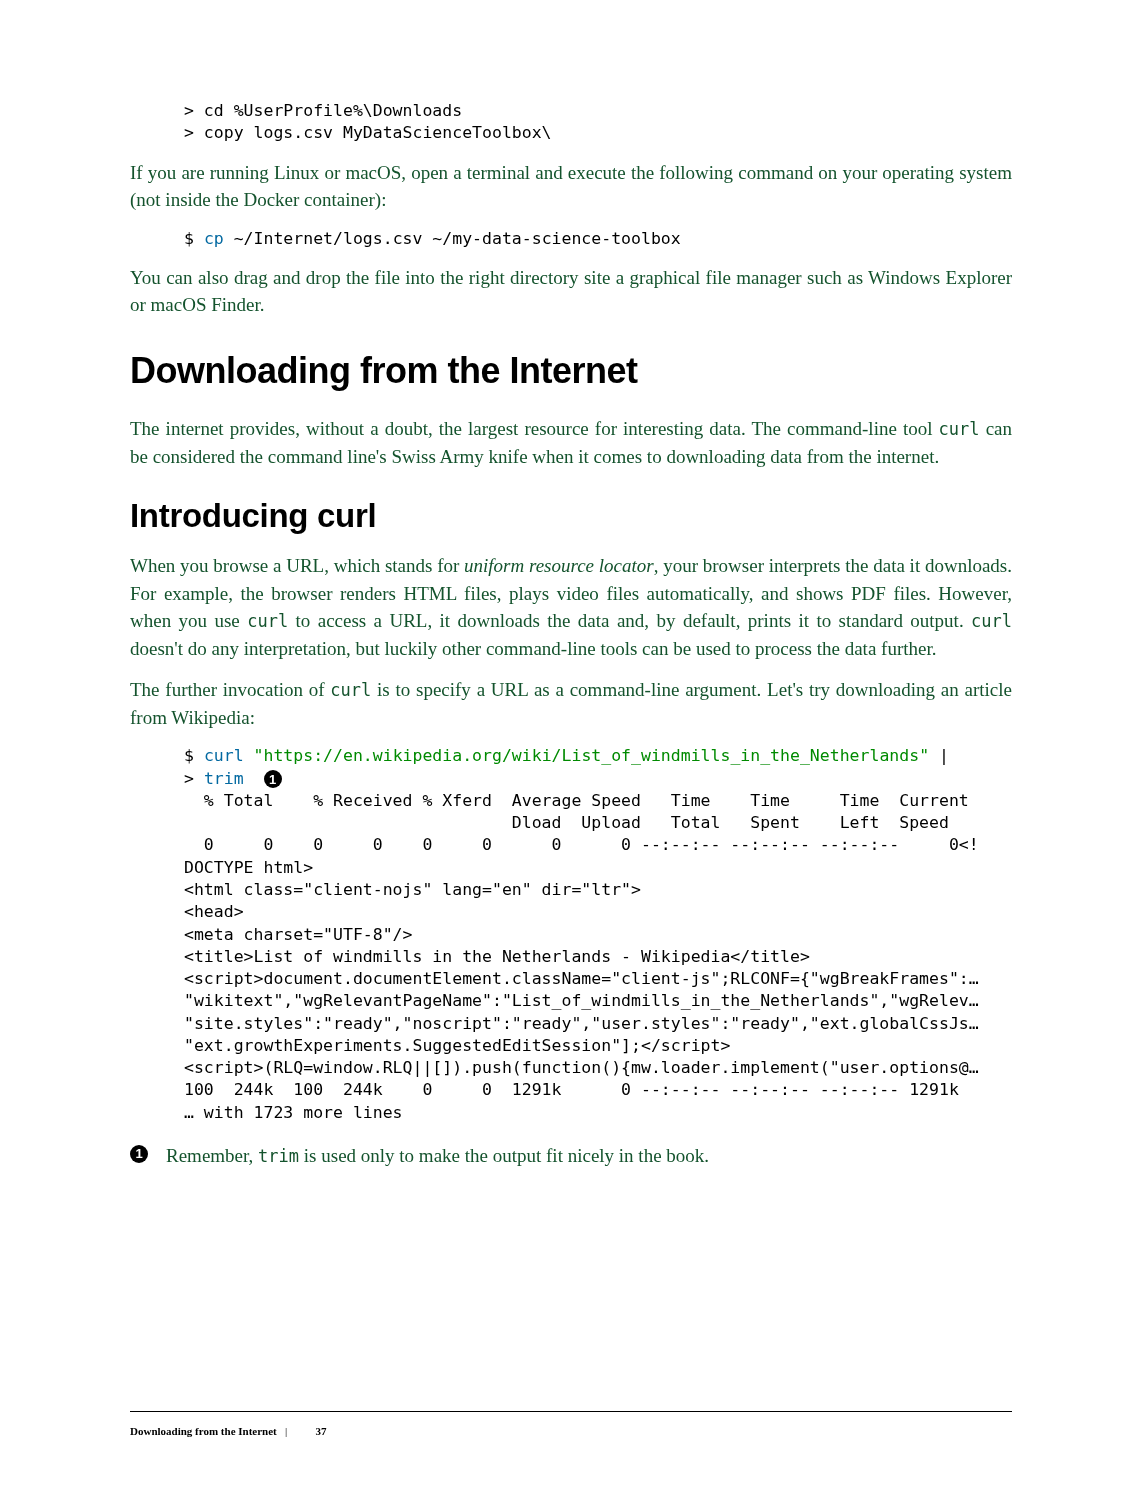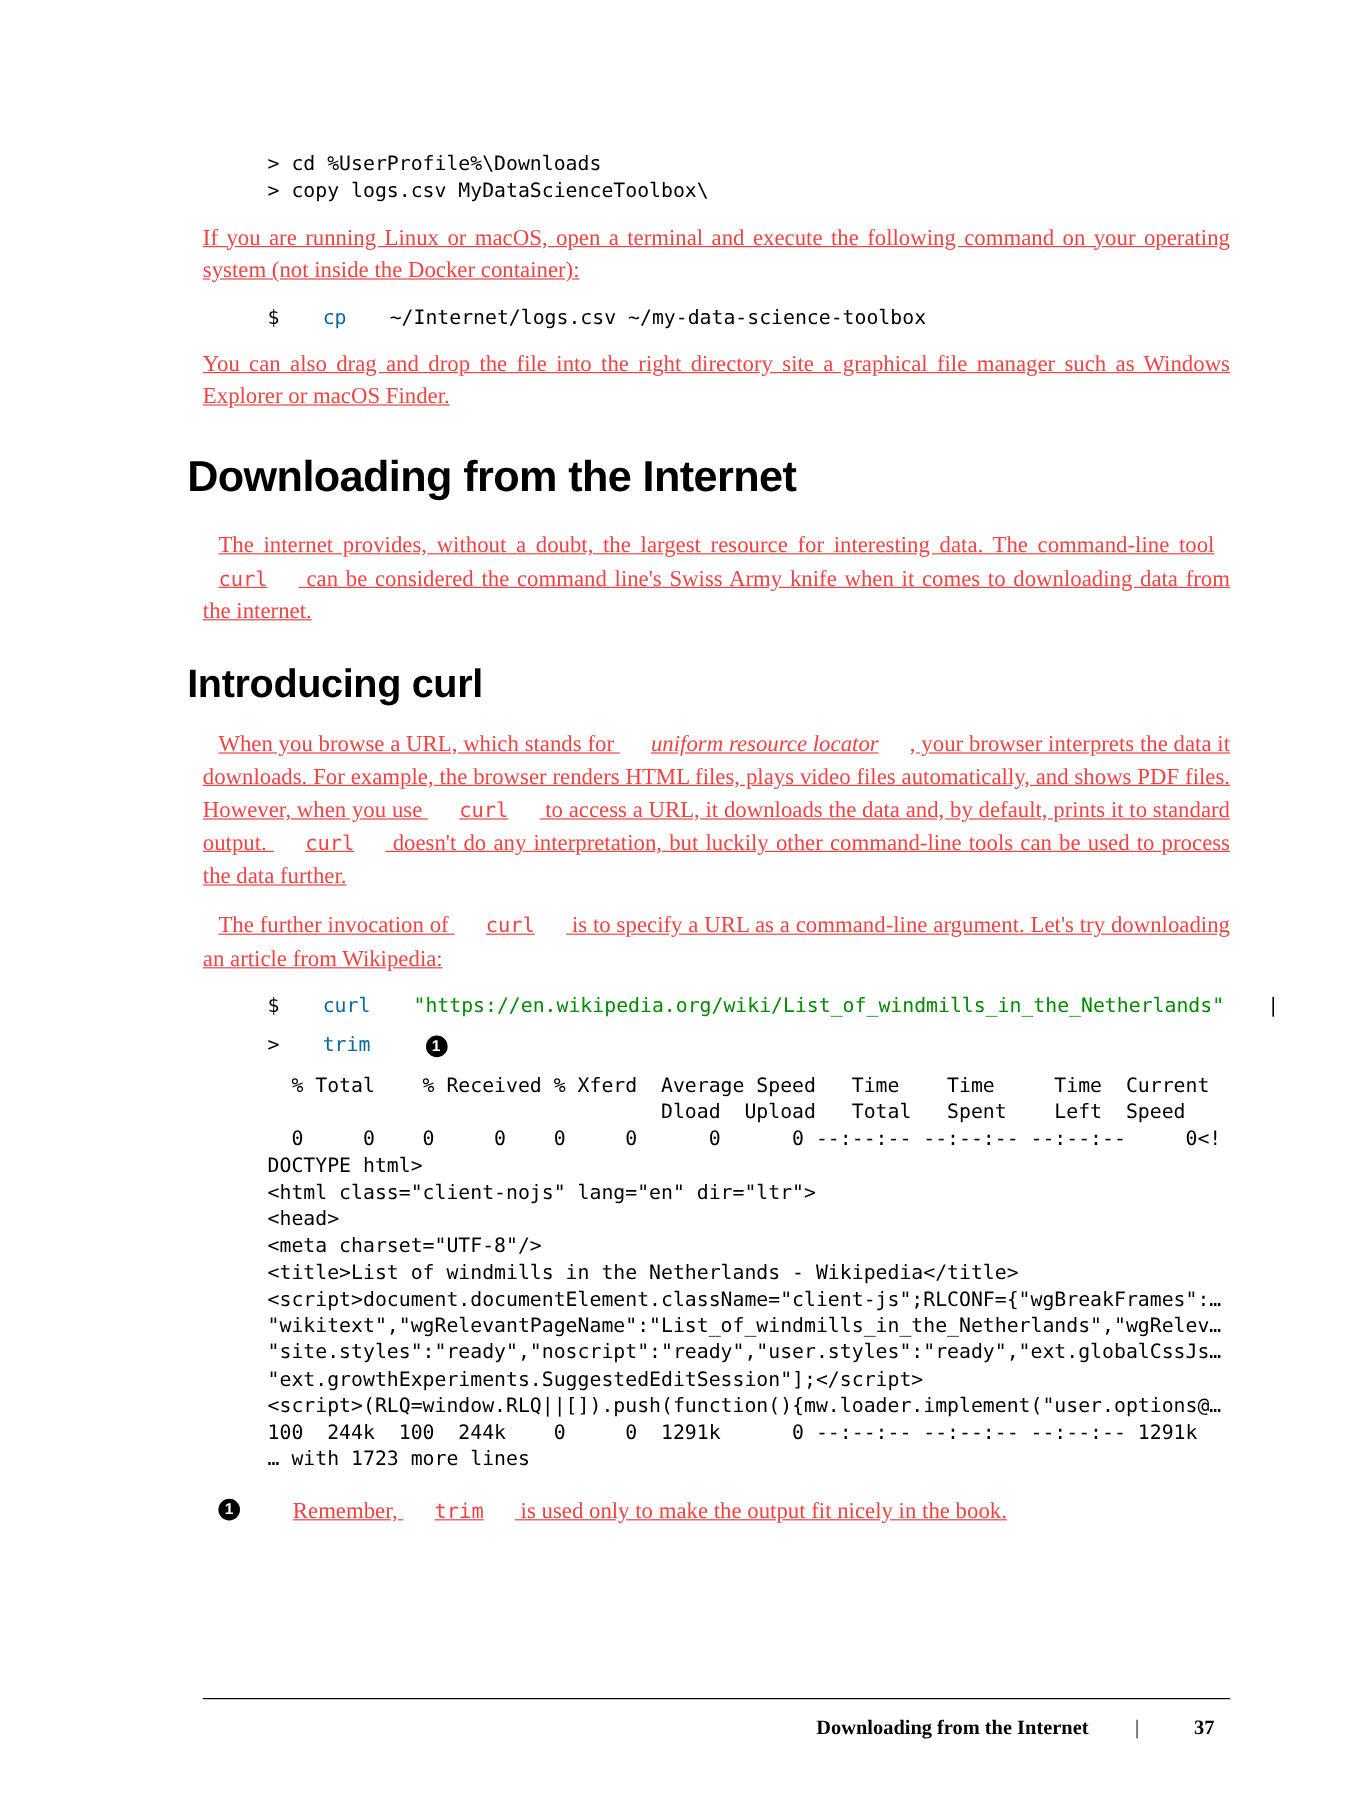--- a/index.html
+++ b/index.html
@@ -1,15 +1,15 @@
 <!DOCTYPE html>
 <html><head>
   <meta charset="utf-8">
   <style>
-    * { margin: 13px; padding: 0; box-sizing: border-box; }
+    * { margin: 0; padding: 0; box-sizing: border-box; }
     body {
       font-family: 'Minion Pro', Georgia, 'Times New Roman', serif;
       font-size: 19px;
       line-height: 1.45;
       color: #000;
       background: #fff;
       width: 1142px;
       height: 1500px;
       padding: 90px 130px 60px 130px;
       position: relative;
@@ -22,22 +22,21 @@
       white-space: pre;
       color: #000;
     }
     .code-inline {
       font-family: 'Consolas', 'Monaco', monospace;
       font-size: 17px;
     }
     p {
       text-align: justify;
       margin-bottom: 14px;
-      color: #ef4444;
-      text-decoration: underline;
+      color: #14532d;
     }
     h1 {
       font-family: 'Myriad Pro', 'Helvetica Neue', Arial, sans-serif;
       font-weight: 700;
       font-size: 36px;
       margin: 26px 0 18px 0;
       letter-spacing: -0.5px;
     }
     h2 {
       font-family: 'Myriad Pro', 'Helvetica Neue', Arial, sans-serif;
@@ -70,22 +69,22 @@
       margin-top: 18px;
       margin-bottom: 20px;
     }
     .callout-row .callout-num { flex-shrink: 0; margin-top: 3px; }
     .callout-row p { margin: 0; text-align: right; }
     .footer {
       position: absolute;
       bottom: 60px;
       right: 130px;
       left: 130px;
-      text-align: right;
-      font-size: 17px;
+      text-align: left;
+      font-size: 11px;
       padding-top: 12px;
       border-top: 1px solid #000;
     }
     .footer-title { font-weight: bold; }
     .footer-page { font-weight: bold; margin-left: 20px; }
     em { font-style: italic; }
   </style>
 </head>
 <body>
 

